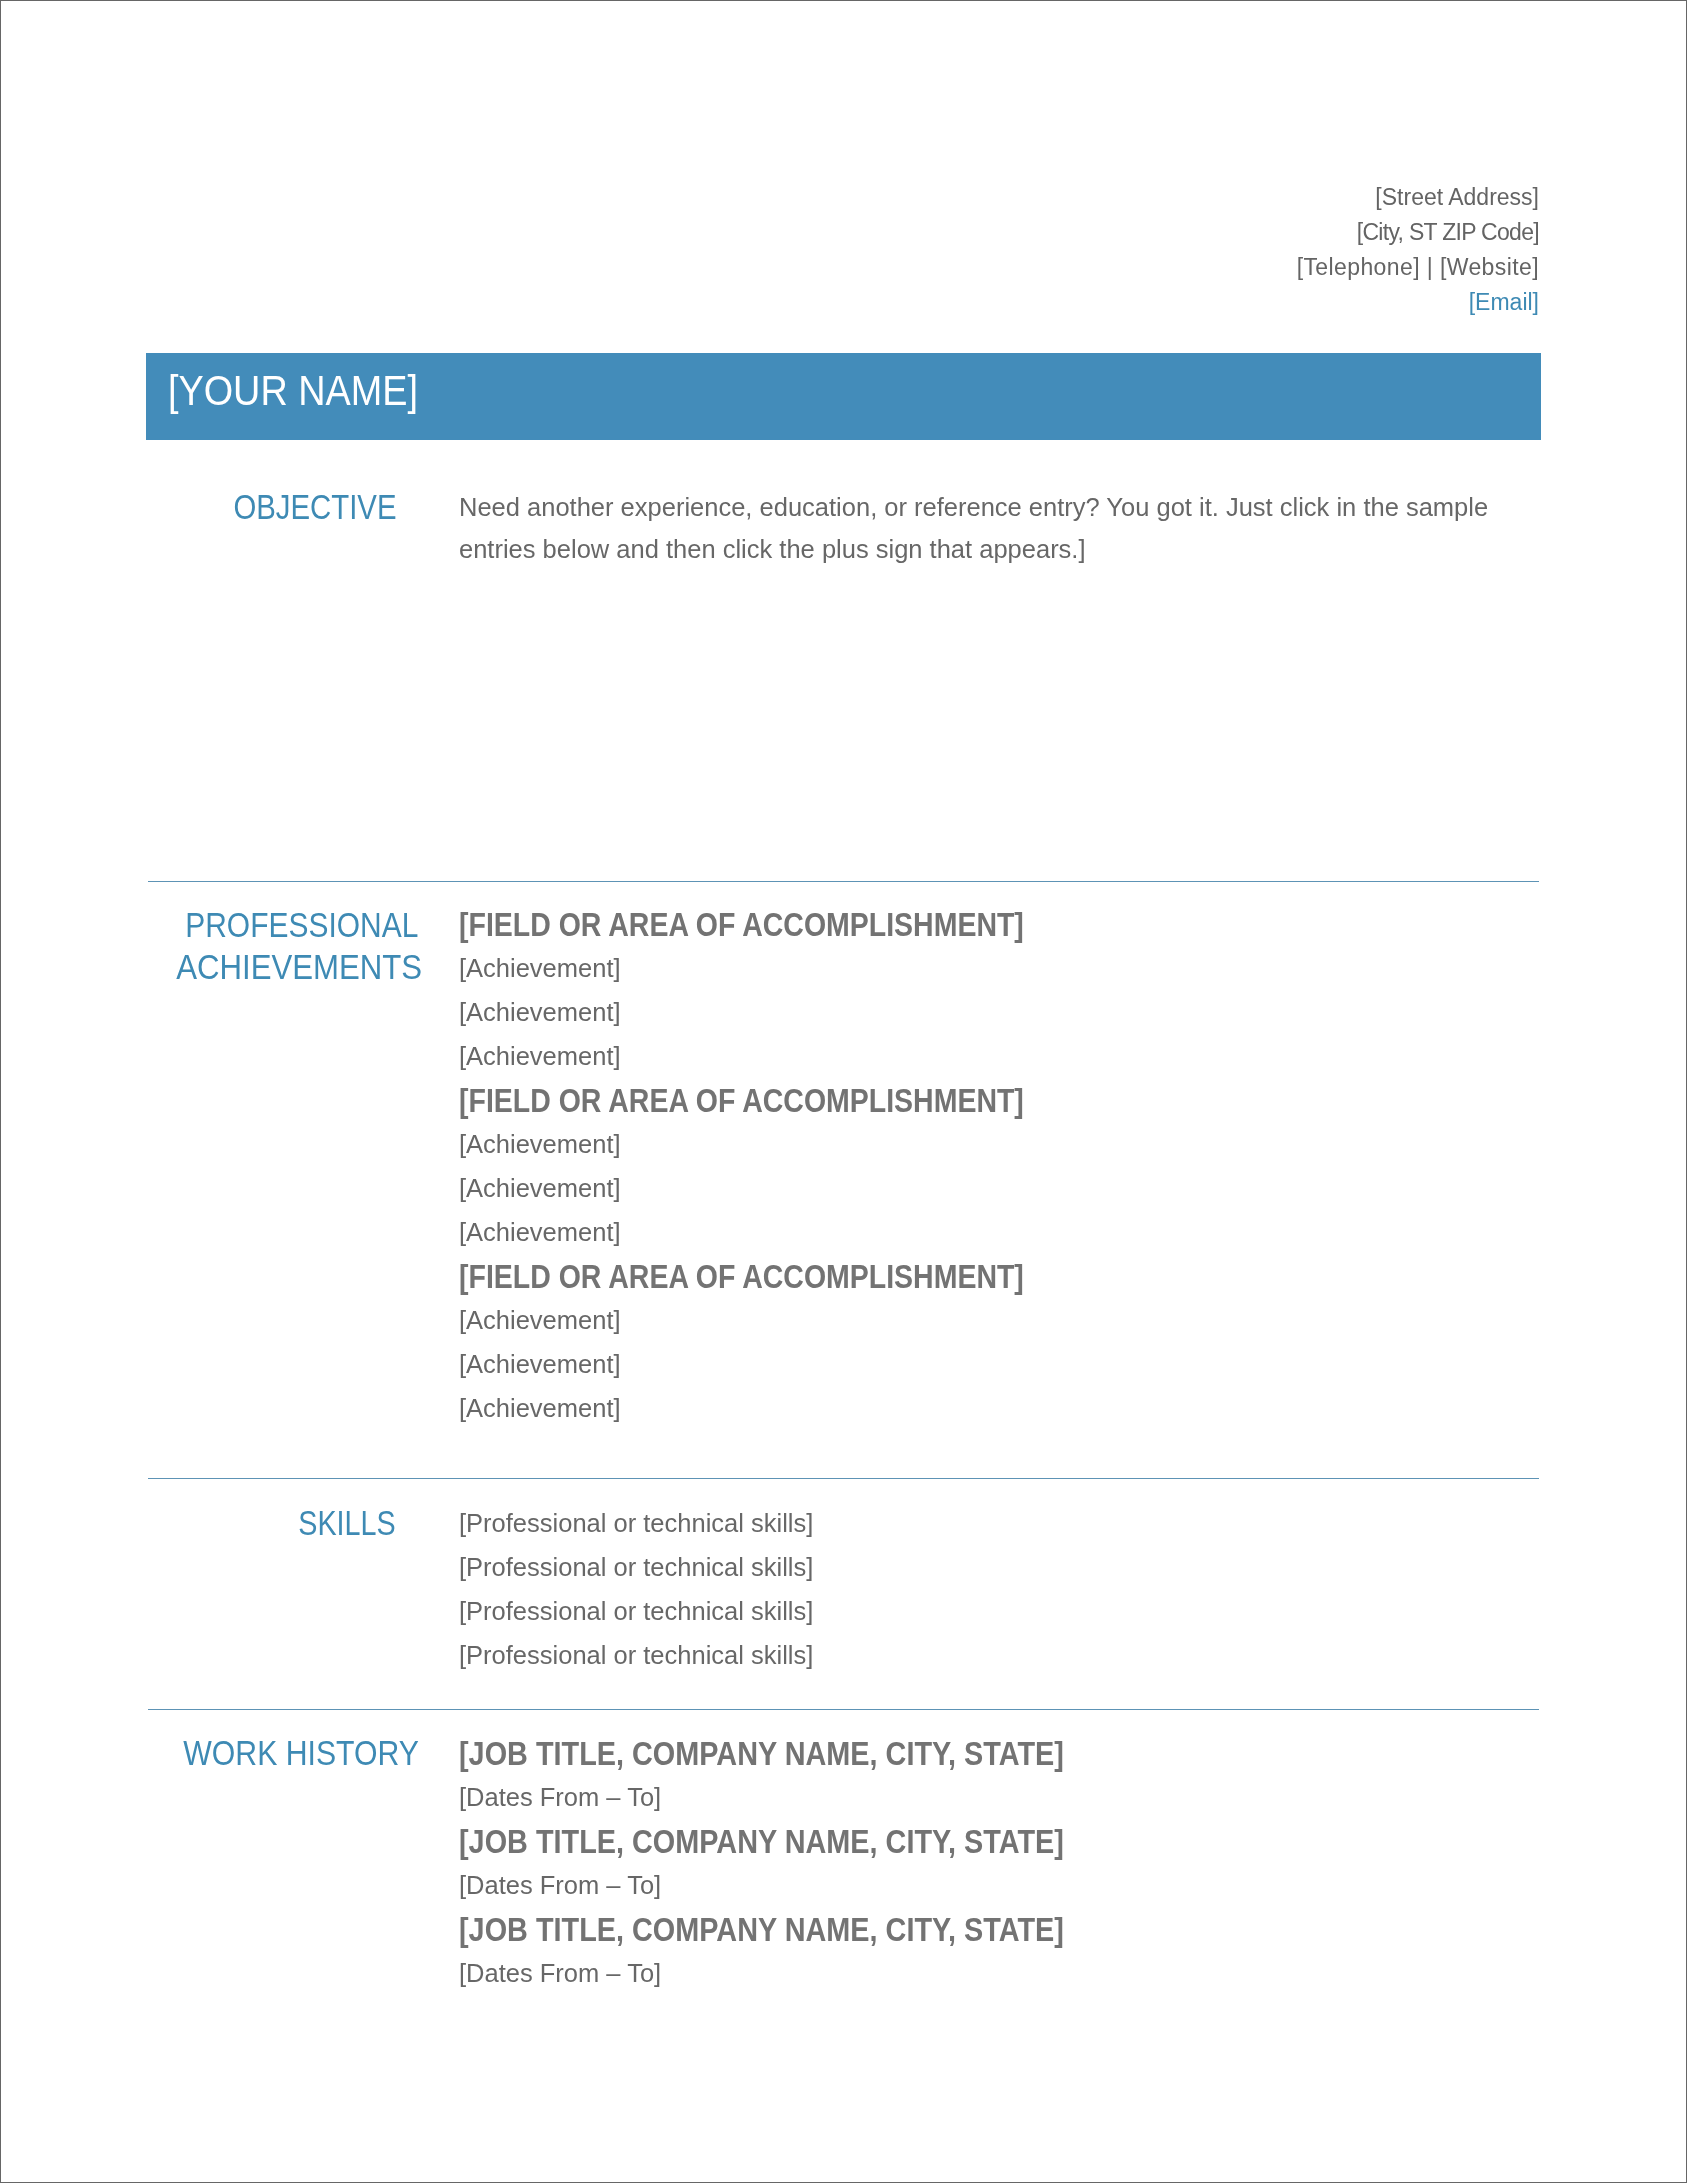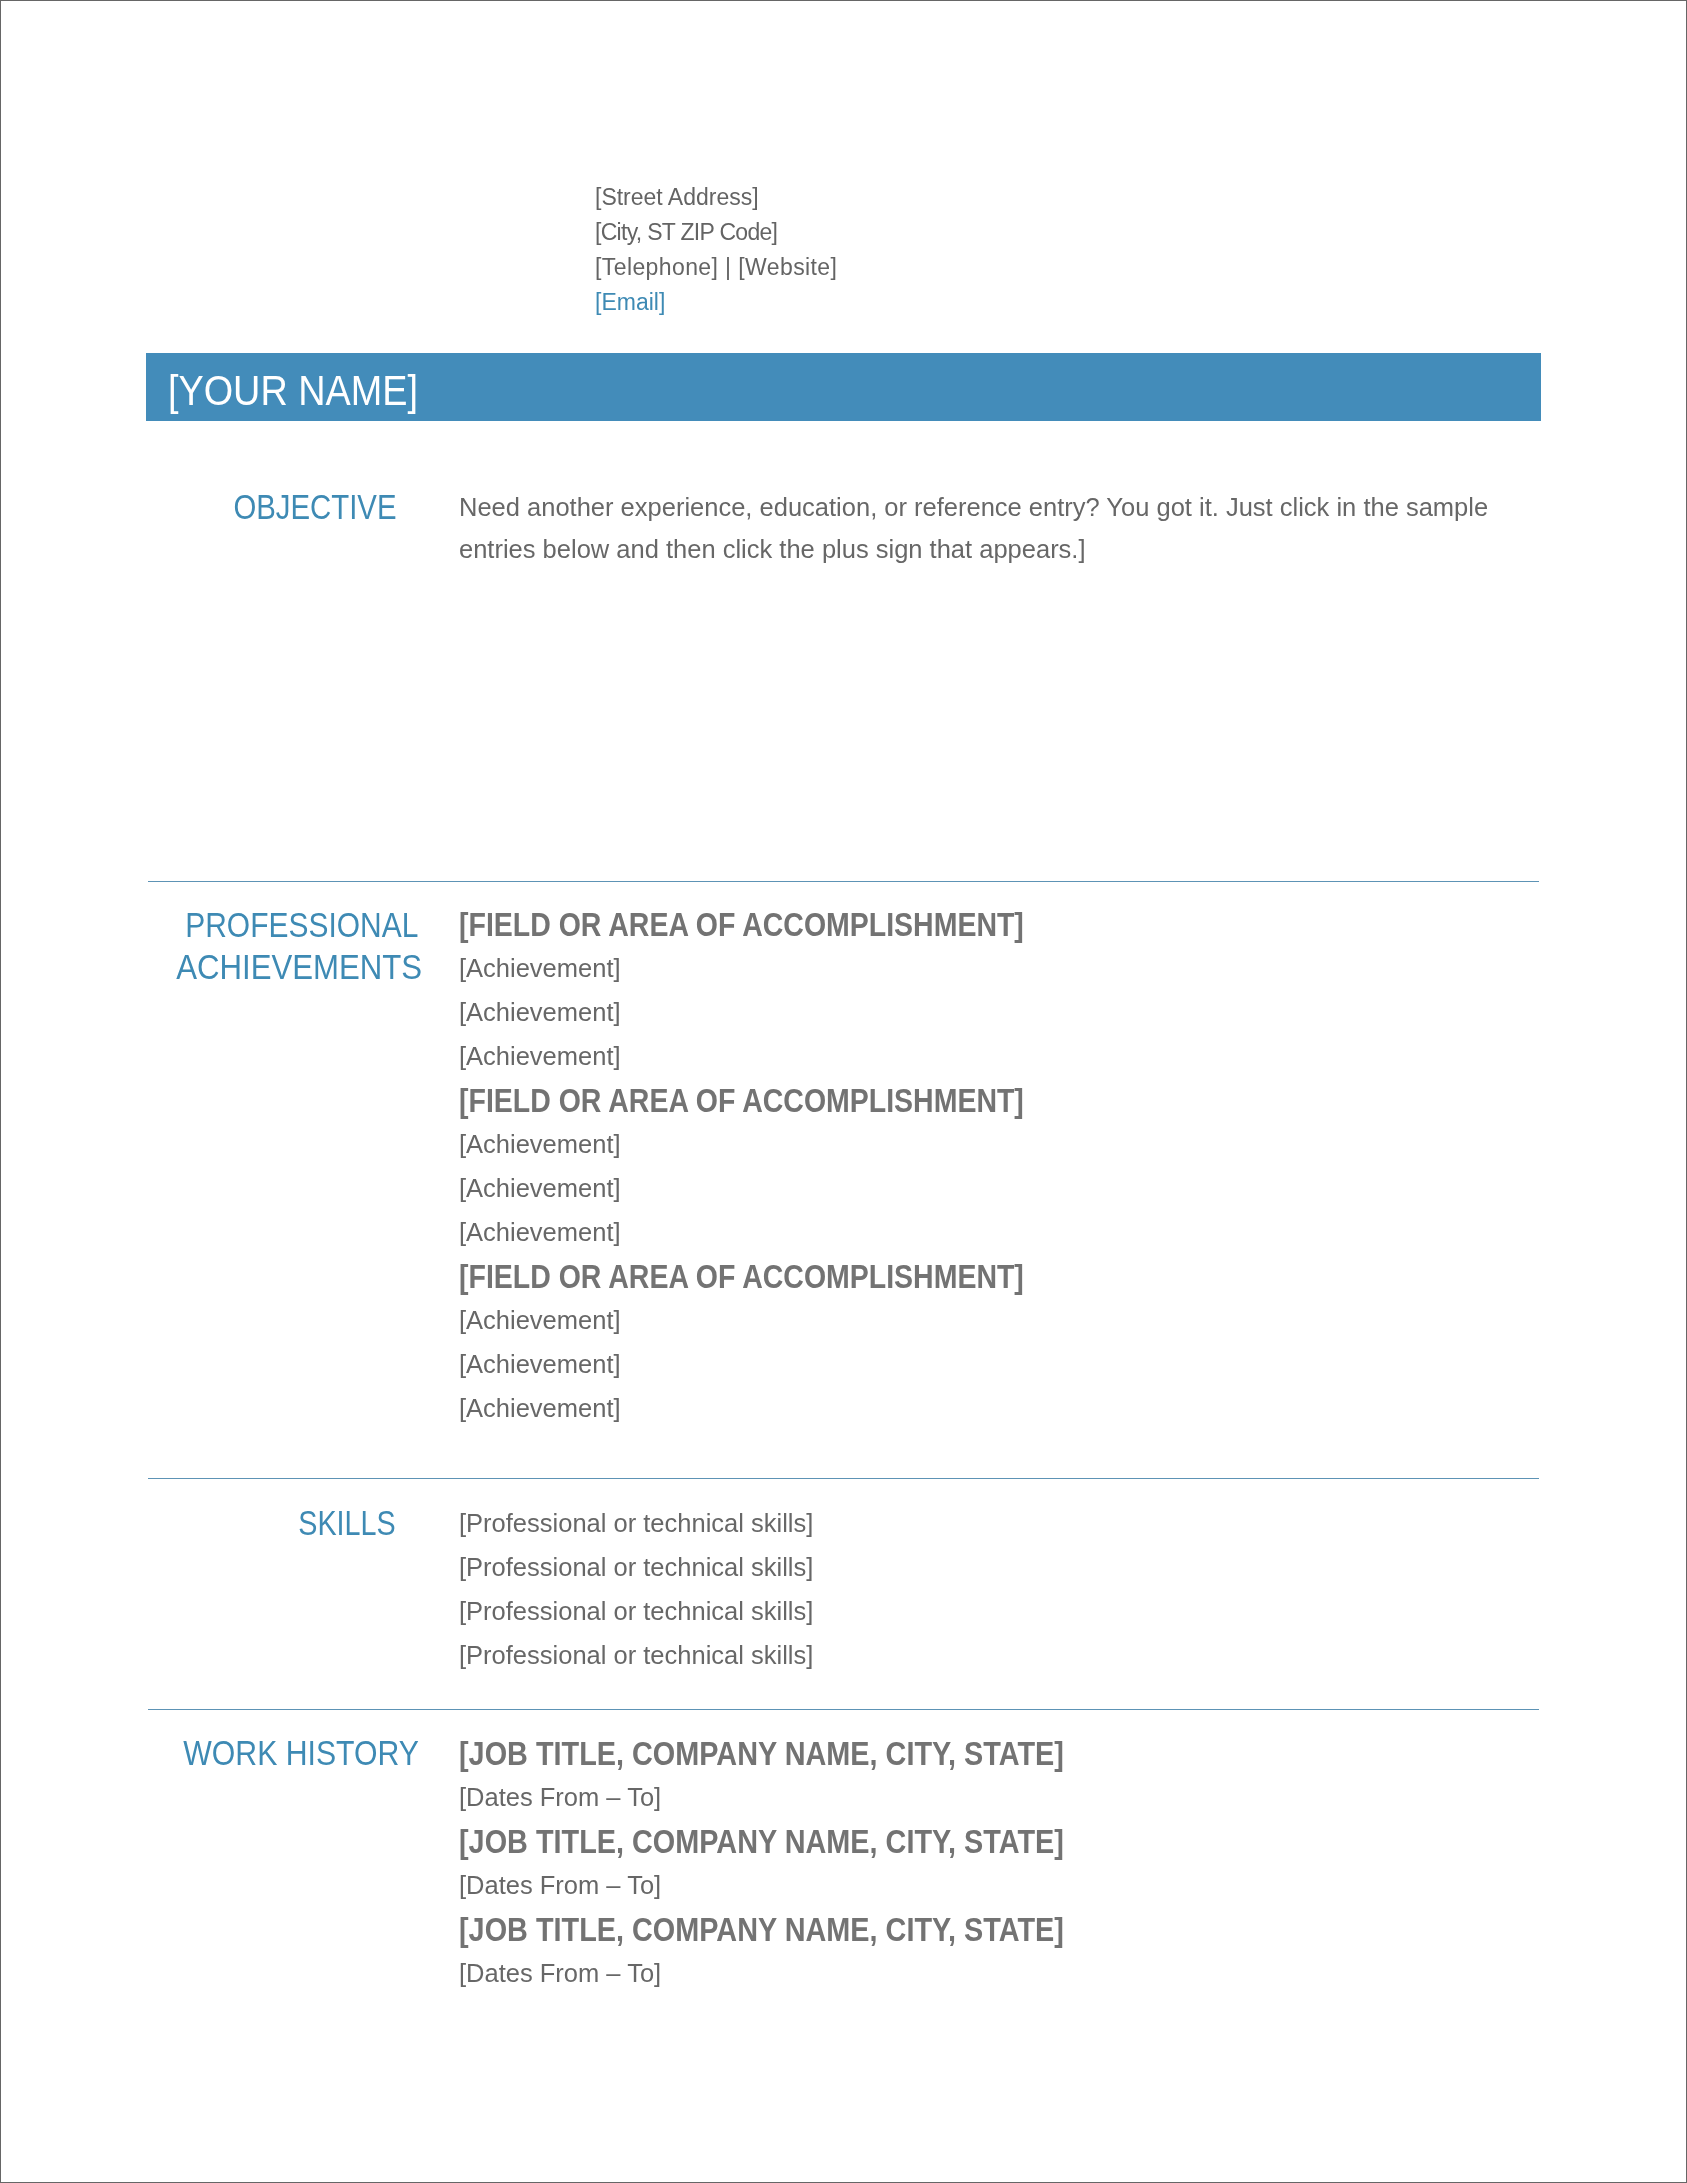--- a/index.html
+++ b/index.html
@@ -7,27 +7,27 @@
   body { width:1687px; height:2183px; font-family:"Liberation Sans", sans-serif;
          -webkit-font-smoothing:antialiased; }
 
   .page { position:relative; width:1687px; height:2183px; background:#fff; overflow:hidden;
           will-change:transform; }
   .page-frame { position:absolute; left:0; top:0; width:1687px; height:2183px;
                 box-sizing:border-box; border:1.3px solid #666666; pointer-events:none; }
 
   
   .contact { position:absolute; left:595px; width:944px; top:180px;
-             text-align:left; color:#646464; font-size:23px; line-height:35px;
+             text-align:right; color:#646464; font-size:23px; line-height:35px;
              transform-origin:100% 0; }
   .contact .line { white-space:nowrap; letter-spacing:var(--ls,0); }
   .contact .email { color:#3e8ab4; }
 
   
-  .banner { position:absolute; left:146px; top:353px; width:1395px; height:68px;
+  .banner { position:absolute; left:146px; top:353px; width:1395px; height:87px;
             background:#438cba; }
   .banner .nm { position:absolute; left:22px; top:17px; color:#ffffff;
                 font-size:42px; line-height:42px; letter-spacing:0;
                 transform:scaleX(0.90); transform-origin:0 0; white-space:nowrap; }
 
   
   .lbl { position:absolute; left:146px; width:250px; text-align:right;
          color:#3e8ab4; font-size:35px; line-height:42px; white-space:nowrap; }
   .lbl i { font-style:normal; display:inline-block;
            transform:scaleX(var(--sx,0.89)); transform-origin:100% 50%; }

